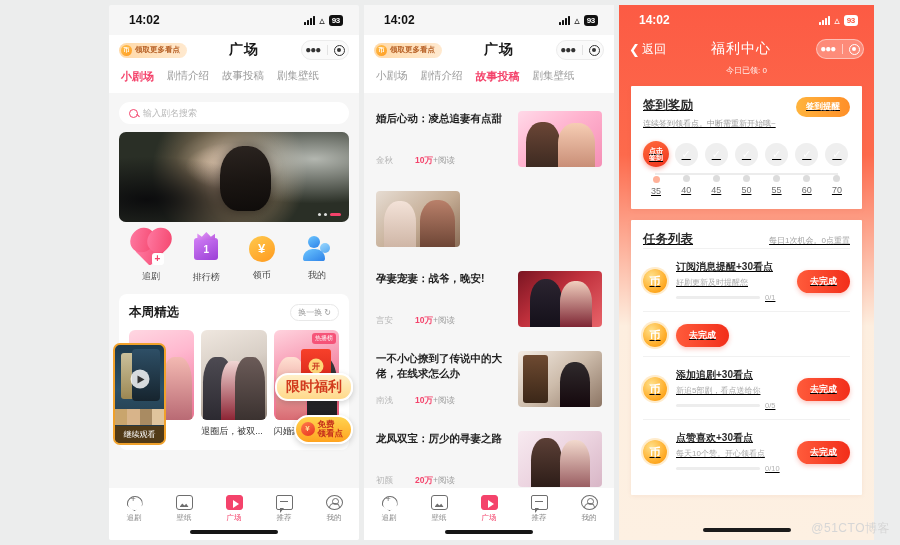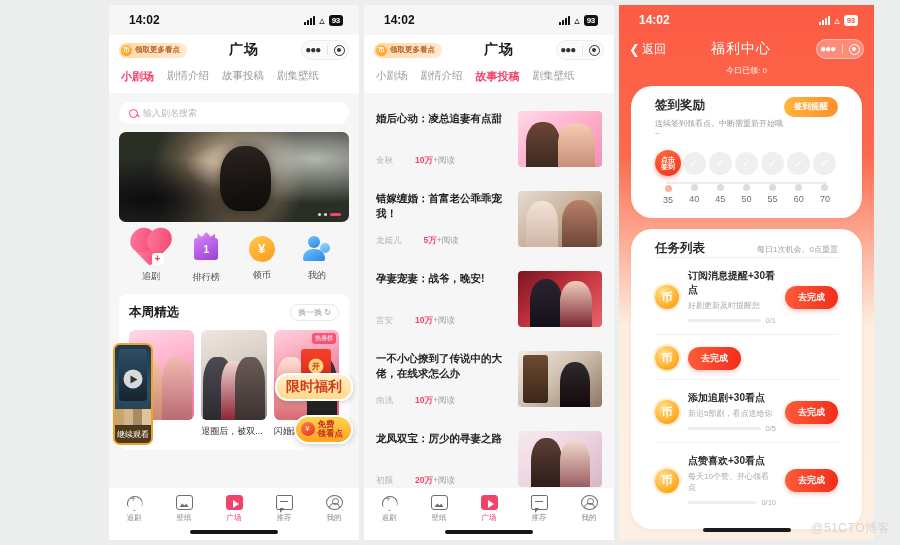--- a/index.html
+++ b/index.html
@@ -200,21 +200,21 @@
     position: absolute; right: 3px; top: 3px; font-size: 6px; color: #fff;
     background: rgba(244,67,107,.85); border-radius: 3px; padding: 1px 3px;
   }
   .dtitle {
     margin-top: 5px; font-size: 9px; color: #333; white-space: nowrap;
     overflow: hidden; text-overflow: ellipsis;
   }
 
   
   .float-watch {
-    position: absolute; left: 4px; top: 338px; width: 40px; height: 102px;
+    position: absolute; left: 4px; top: 338px; width: 53px; height: 102px;
     border: 2px solid #f0a12b; border-radius: 7px; overflow: hidden;
     background: linear-gradient(180deg,#1d3a4c 0%,#2b5168 45%,#23303a 100%);
     z-index: 20;
   }
   .fw-top { height: 70px; position: relative; }
   .fw-top::before {
     content:""; position:absolute; left:6px; top:8px; width:22px;height:46px;
     background: linear-gradient(180deg,#e8d7a8,#b0914f); border-radius: 3px; opacity:.85;
   }
   .fw-top::after {
@@ -356,22 +356,23 @@
   .back-btn { display: flex; align-items: center; gap: 2px; font-size: 12px; color: #fff; }
   .chev { font-size: 13px; line-height: 1; }
   .p3-title { font-size: 14px; font-weight: normal; letter-spacing: 1px; }
   .capsule.light { background: rgba(255,255,255,.28); border-color: rgba(255,255,255,.45); color: #fff; }
   .capsule.light .sep { background: rgba(255,255,255,.55); }
   .capsule.light .target { border-color: #fff; }
   .capsule.light .target::after { background: #fff; }
   .today-got { text-align: center; font-size: 8px; color: rgba(255,255,255,.92); margin: 4px 0 10px; }
 
   .w-card {
-    background: #fff; border-radius: 21px; margin: 0 12px 11px; padding: 11px 24px 13px;
+    background: #fff; border-radius: 1px; margin: 0 12px 11px; padding: 11px 12px 13px;
     box-shadow: 0 1px 4px rgba(180,90,50,.08);
+    text-decoration: underline;
   }
   .w-head { display: flex; align-items: flex-start; justify-content: space-between; }
   .w-title { font-size: 12.5px; font-weight: bold; color: #2b2b2b; }
   .w-sub { font-size: 8px; color: #9e9e9e; margin-top: 4px; }
   .remind-btn {
     background: linear-gradient(90deg,#ffb43d,#ff8f28); color: #fff; font-size: 8.5px;
     font-weight: bold; border-radius: 11px; padding: 4px 10px; white-space: nowrap;
   }
   .signrow { display: flex; justify-content: space-between; margin-top: 14px; position: relative; }
   .signrow::before {
@@ -637,27 +638,20 @@
           <div class="story-title">婚后心动：凌总追妻有点甜</div>
           <div class="story-meta">
             <span class="story-author">金秋</span>
             <span class="story-reads"><b>10万</b><span>+阅读</span></span>
           </div>
         </div>
         <div class="thumb th1"></div>
       </div>
 
       <div class="story">
-        <div class="story-main">
-          <div class="story-title">错嫁缠婚：首富老公乖乖宠我！</div>
-          <div class="story-meta">
-            <span class="story-author">龙婼儿</span>
-            <span class="story-reads"><b>5万</b><span>+阅读</span></span>
-          </div>
-        </div>
         <div class="thumb th2"></div>
       </div>
 
       <div class="story">
         <div class="story-main">
           <div class="story-title">孕妻宠妻：战爷，晚安!</div>
           <div class="story-meta">
             <span class="story-author">言安</span>
             <span class="story-reads"><b>10万</b><span>+阅读</span></span>
           </div>

